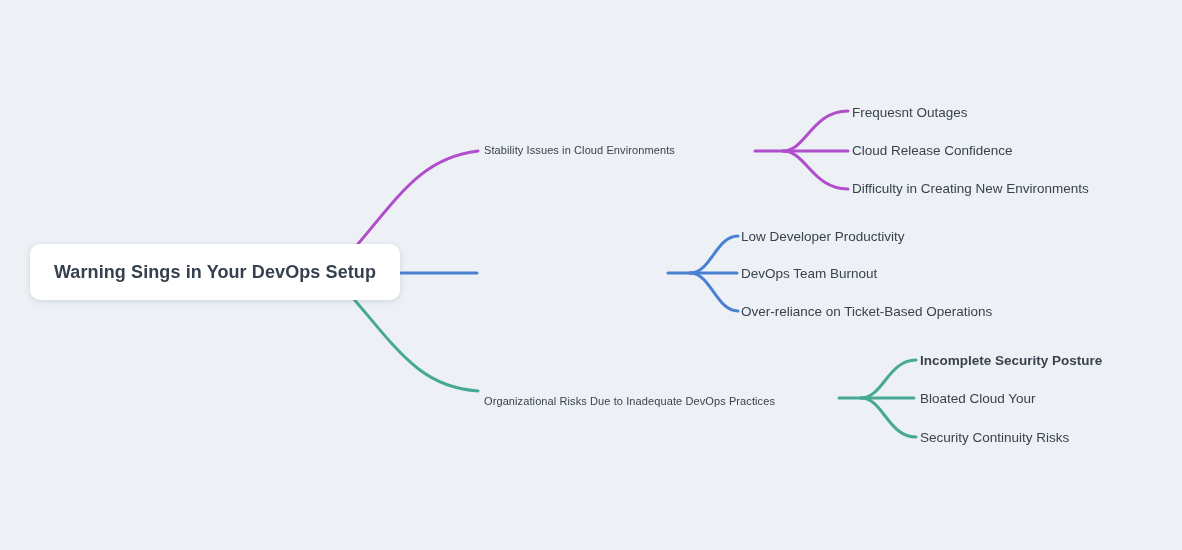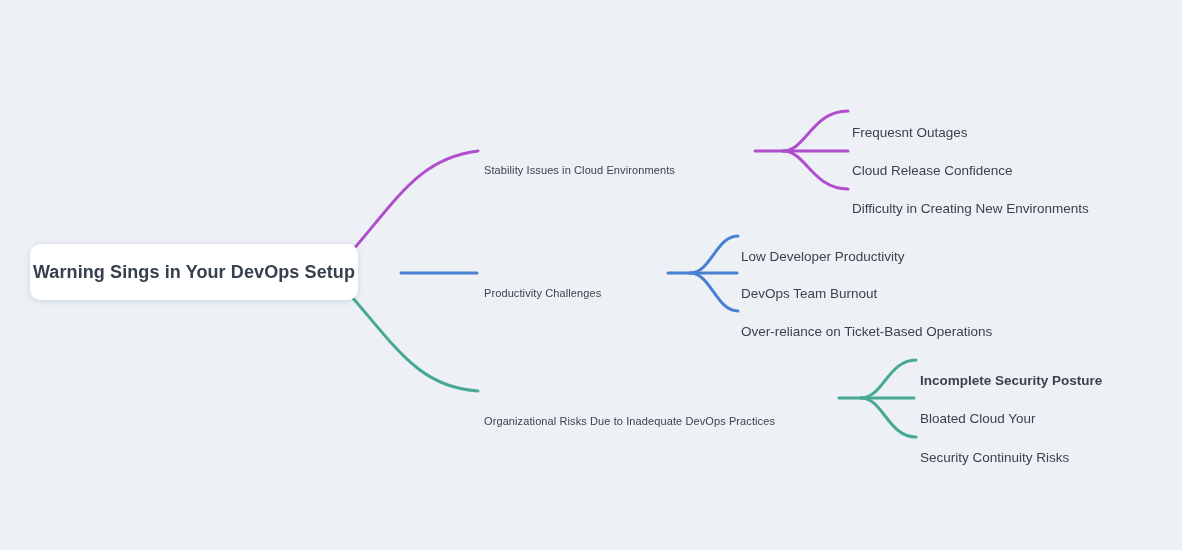--- a/index.html
+++ b/index.html
@@ -16,41 +16,40 @@
   }
   .edges {
     position: absolute;
     top: 0; left: 0;
     width: 1182px; height: 550px;
   }
   .root-node {
     position: absolute;
     left: 30px;
     top: 244px;
-    width: 328px;
+    width: 370px;
     height: 56px;
     background: #ffffff;
     border-radius: 10px;
     box-shadow: 0 1px 4px rgba(40,60,90,0.10), 0 2px 10px rgba(40,60,90,0.06);
     display: flex;
     align-items: center;
     justify-content: center;
     font-size: 18px;
     font-weight: 600;
     color: #36404e;
     letter-spacing: 0.1px;
     cursor: default;
   }
   .label {
     position: absolute;
     transform: translateY(-50%);
     color: #39424e;
     white-space: nowrap;
     cursor: default;
-    margin-top: 20px;
   }
   .branch-label {
     font-size: 11px;
     font-weight: 400;
     letter-spacing: 0.1px;
   }
   .child-label {
     font-size: 13.5px;
     font-weight: 500;
   }
@@ -89,21 +88,20 @@
     </g>
   </svg>
 
   <div class="root-node">Warning Sings in Your DevOps Setup</div>
 
   <div class="label branch-label" style="left:484px; top:150px;">Stability Issues in Cloud Environments</div>
   <div class="label child-label" style="left:852px; top:112px;">Frequesnt Outages</div>
   <div class="label child-label" style="left:852px; top:150px;">Cloud Release Confidence</div>
   <div class="label child-label" style="left:852px; top:188px;">Difficulty in Creating New Environments</div>
 
-  <div class="label branch-label" style="left:484px; top:273px;">Productivity Challenges</div>
   <div class="label child-label" style="left:741px; top:236px;">Low Developer Productivity</div>
   <div class="label child-label" style="left:741px; top:273px;">DevOps Team Burnout</div>
   <div class="label child-label" style="left:741px; top:311px;">Over-reliance on Ticket-Based Operations</div>
 
   <div class="label branch-label wrap2" style="left:484px; top:401px;">Organizational Risks Due to Inadequate DevOps Practices</div>
   <div class="label child-label" style="left:920px; top:360px;font-weight:bold;">Incomplete Security Posture</div>
   <div class="label child-label" style="left:920px; top:398px;">Bloated Cloud Your</div>
   <div class="label child-label" style="left:920px; top:437px;">Security Continuity Risks</div>
 
 </div>

